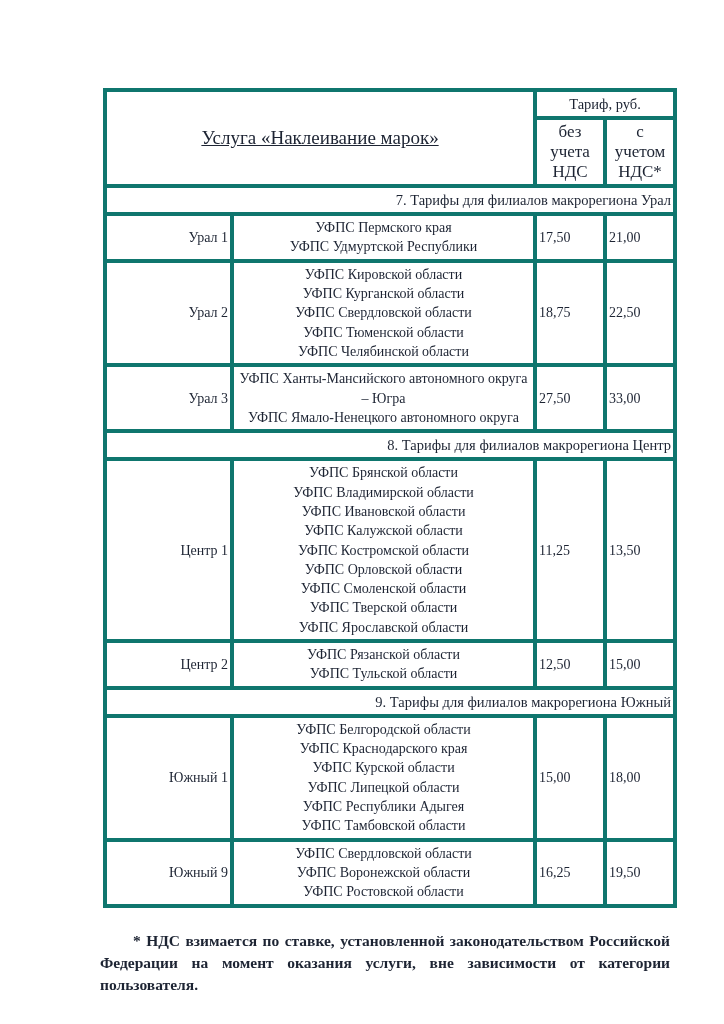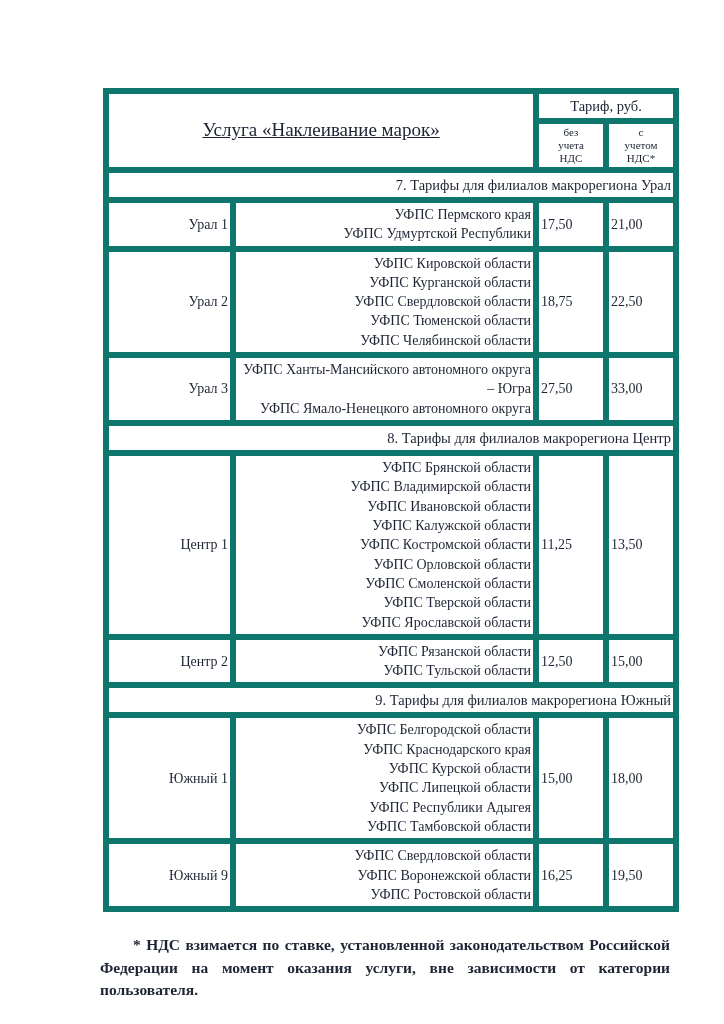--- a/index.html
+++ b/index.html
@@ -17,21 +17,21 @@
   }
   .tariff-table {
     border-collapse: collapse;
     table-layout: fixed;
     width: 570px;
     margin: 88px 0 0 103px;
     font-size: 14px;
     line-height: 1.38;
   }
   .tariff-table td, .tariff-table th {
-    border: 6px solid #0f766e;
+    border: 4px solid #0f766e;
     vertical-align: middle;
     padding: 2px 2px;
     font-weight: normal;
     overflow: hidden;
   }
   .col-region   { width: 127px; }
   .col-branches { width: 303px; }
   .col-novat    { width: 70px; }
   .col-withvat  { width: 70px; }
 
@@ -44,37 +44,37 @@
   .tariff-cell {
     text-align: center;
     font-weight: bold;
     font-size: 14.5px;
     height: 19px;
     padding: 1px 0;
   }
   .vat-col-cell {
     text-align: center;
     font-weight: bold;
-    font-size: 11px;
+    font-size: 17px;
     white-space: pre-line;
     line-height: 1.18;
     padding: 3px 0;
   }
   .section-cell {
     text-align: right;
     font-weight: bold;
     font-size: 14.5px;
     padding: 1px 0;
   }
   .region-cell {
     text-align: right;
     padding: 2px 0;
   }
   .branches-cell {
-    text-align: right;
+    text-align: center;
     padding: 2px 6px 2px 8px;
     white-space: pre-line;
   }
   .price-cell {
     text-align: left;
     padding: 2px 0;
   }
   .footnote {
     margin: 22px 54px 0 100px;
     font-size: 15.5px;

